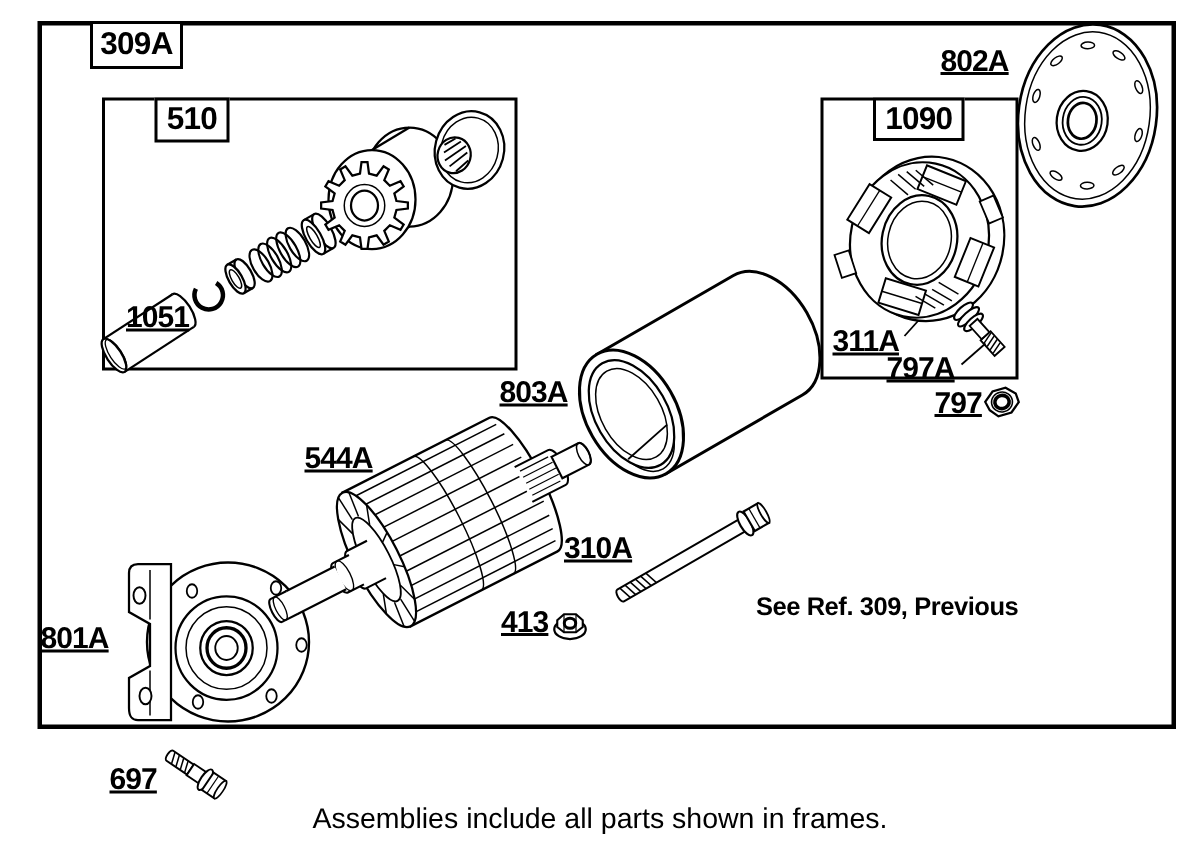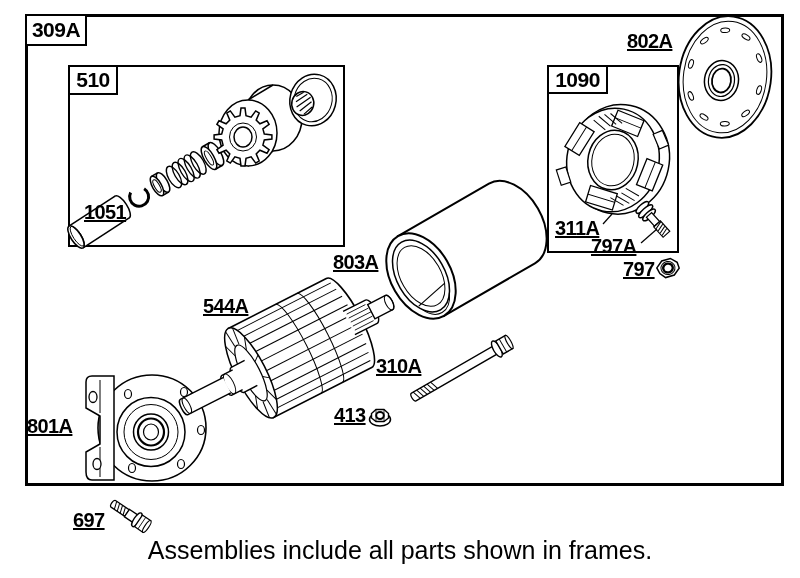--- a/index.html
+++ b/index.html
@@ -1,27 +1,27 @@
 <!DOCTYPE html>
 <html><head>
 <meta charset="utf-8">
 <style>
   html,body{margin:0;padding:0;background:#ffffff;}
   .page{position:relative;width:800px;height:578px;background:#fff;overflow:hidden;
         font-family:"Liberation Sans",sans-serif;color:#000;}
   .page svg{position:absolute;left:0;top:0;}
   .framebox{position:absolute;border:2.5px solid #000;background:#fff;
         display:flex;align-items:center;justify-content:center;
-        font-weight:700;font-size:21px;letter-spacing:-0.5px;z-index:5;}
+        font-weight:700;font-size:21px;letter-spacing:-0.5px;z-index:5;margin-left:35px;}
   .plabel{position:absolute;font-weight:700;font-size:20px;letter-spacing:-0.6px;
         white-space:nowrap;z-index:5;text-decoration:underline;}
   .note{position:absolute;left:504px;top:398px;width:256px;font-weight:700;
         font-size:17px;line-height:14.6px;letter-spacing:-0.3px;z-index:5;}
   .caption{position:absolute;left:0;top:536px;width:800px;text-align:center;
-        font-size:25px;font-weight:400;z-index:5;}
+        font-size:19px;font-weight:400;z-index:5;}
 </style>
 </head>
 <body>
 
 <div class="page">
 
   <svg width="800" height="578" viewBox="0 0 800 578">
 
     <rect x="26.5" y="15.5" width="756" height="469" fill="none" stroke="#000" stroke-width="3"></rect>
     <rect x="69" y="66" width="275" height="180" fill="none" stroke="#000" stroke-width="2"></rect>
@@ -302,16 +302,17 @@
   <div class="plabel" style="left:203px;top:295px;">544A</div>
   <div class="plabel" style="left:376px;top:355px;">310A</div>
   <div class="plabel" style="left:334px;top:404px;">413</div>
   <div class="plabel" style="left:27px;top:415px;">801A</div>
   <div class="plabel" style="left:555px;top:217px;">311A</div>
   <div class="plabel" style="left:591px;top:235px;">797A</div>
   <div class="plabel" style="left:623px;top:258px;">797</div>
   <div class="plabel" style="left:73px;top:509px;">697</div>
 
   <div class="note">
+    <div>See Ref. 309, Previous</div>
   </div>
   <div class="caption">Assemblies include all parts shown in frames.</div>
 
 </div>
 
 </body></html>

